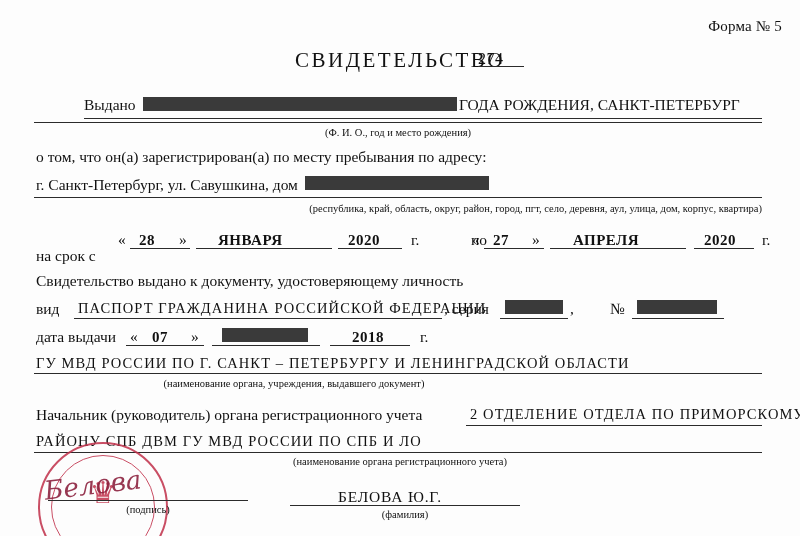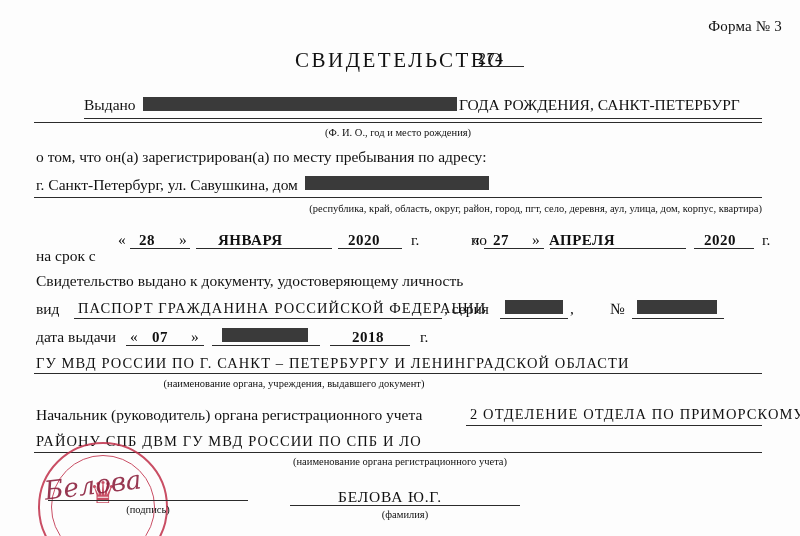--- a/index.html
+++ b/index.html
@@ -118,21 +118,21 @@
     font-size: 26px;
     transform: rotate(-7deg);
     opacity: 0.9;
   }
 </style>
 </head>
 <body>
 
 <div id="page">
 
-  <div class="abs form-no">Форма № 3</div>
+  <div class="abs form-no">Форма № 5</div>
 
   <div class="abs title">СВИДЕТЕЛЬСТВО</div>
   <div class="abs title-num">274</div>
   <div class="abs" style="top:66px; left:478px; width:46px;">
     <div class="rule"></div>
   </div>
 
   <div class="abs lbl" style="top:96px; left:84px;">Выдано</div>
   <div class="abs redact" style="top:97px; left:143px; width:314px;"></div>
   <div class="abs row-text" style="top:96px; left:459px;">ГОДА РОЖДЕНИЯ, САНКТ-ПЕТЕРБУРГ</div>
@@ -174,21 +174,21 @@
   <div class="abs row-text" style="top:231px; left:411px;">г.</div>
 
   <div class="abs row-text" style="top:231px; left:443px;margin-left:28px;">по</div>
   <div class="abs row-text" style="top:231px; left:472px;">«</div>
   <div class="abs hand" style="top:232px; left:493px;">27</div>
   <div class="abs row-text" style="top:231px; left:532px;">»</div>
   <div class="abs" style="top:248px; left:484px; width:60px;">
       <div class="rule"></div>
     </div>
 
-  <div class="abs hand" style="top:232px; left:549px;">АПРЕЛЯ</div>
+  <div class="abs hand" style="top:232px; left:573px;">АПРЕЛЯ</div>
   <div class="abs" style="top:248px; left:550px; width:136px;">
       <div class="rule"></div>
     </div>
 
   <div class="abs hand" style="top:232px; left:704px;">2020</div>
   <div class="abs" style="top:248px; left:694px; width:60px;">
       <div class="rule"></div>
     </div>
   <div class="abs row-text" style="top:231px; left:762px;">г.</div>
 

